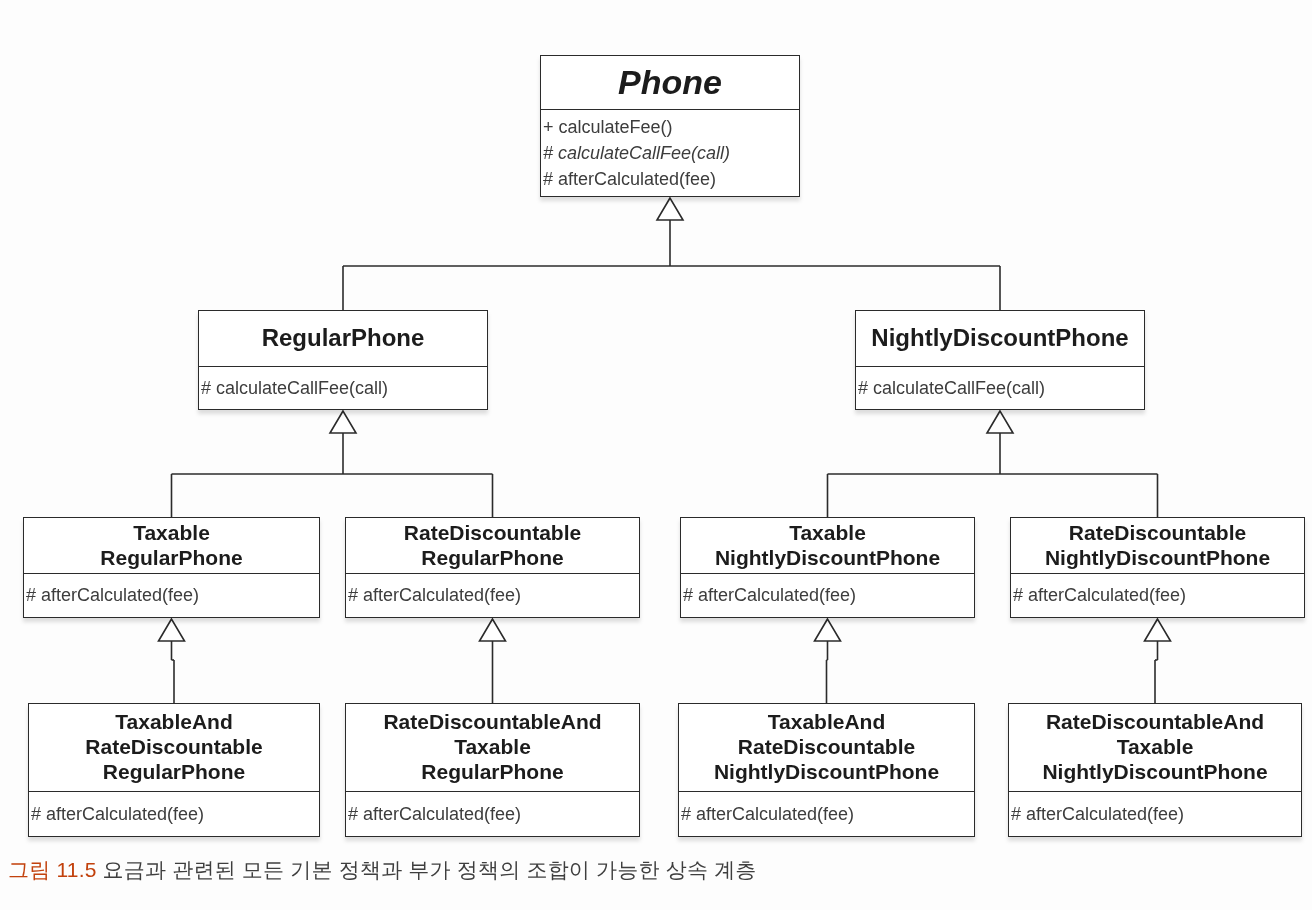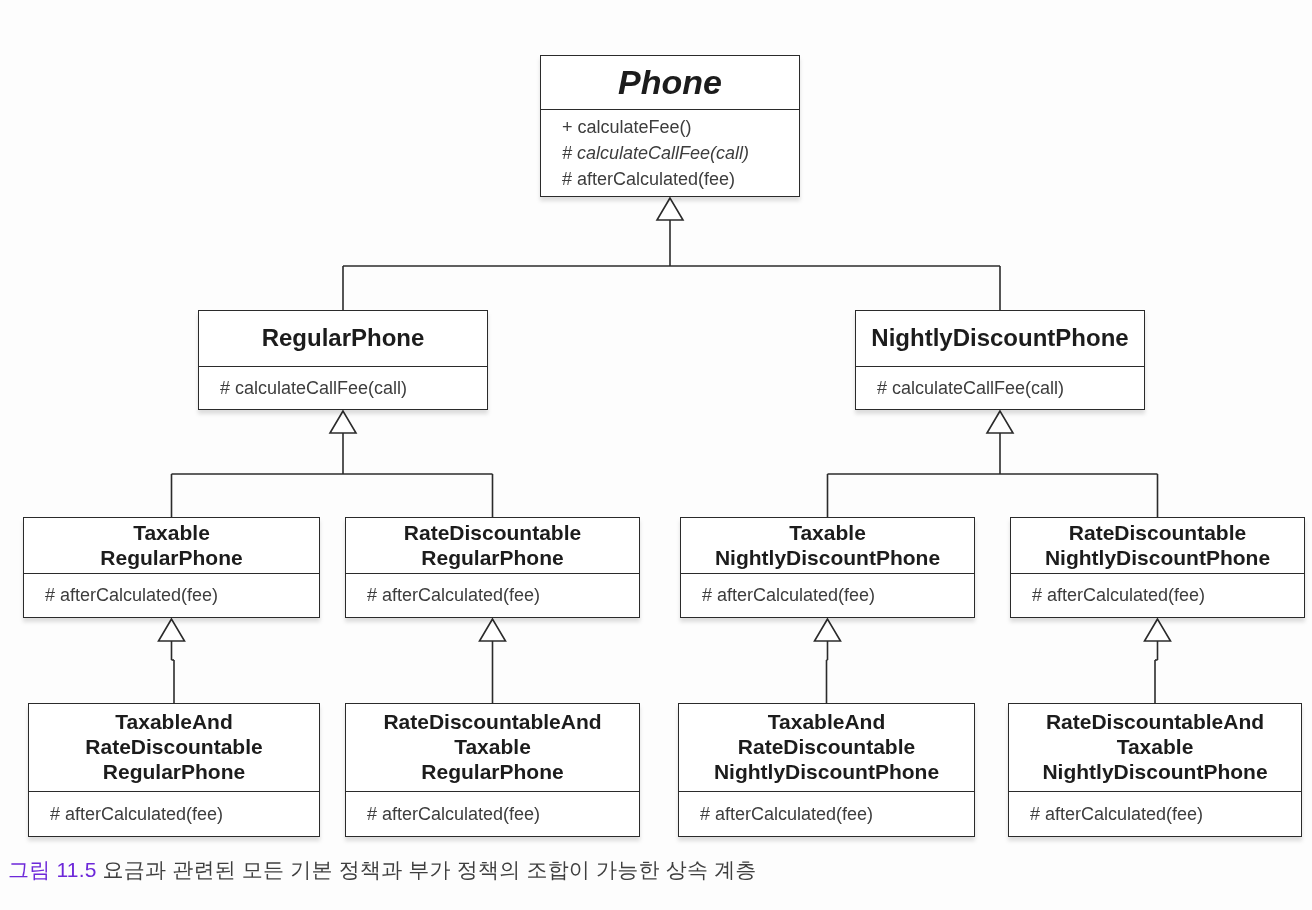--- a/index.html
+++ b/index.html
@@ -17,21 +17,21 @@
   }
   .class-title{
     flex:0 0 auto;display:flex;flex-direction:column;
     align-items:center;justify-content:center;
     font-weight:700;color:#1c1c1c;text-align:center;line-height:1.18;
   }
   .class-title.abstract{font-style:italic;}
   .class-methods{
     flex:1 1 auto;border-top:1.6px solid #2b2b2b;
     display:flex;flex-direction:column;justify-content:center;
-    padding-left:21px;color:#3d3d3d;
+    padding-left:2px;color:#3d3d3d;
   }
   .method-line{line-height:1.45;}
   .method-line.italic{font-style:italic;}
   .caption{
     position:absolute;left:8px;top:856px;font-size:21px;color:#3e3e3e;
     letter-spacing:0.2px;white-space:nowrap;
   }
   .caption .label{font-weight:400;}
 </style>
 </head>
@@ -168,15 +168,15 @@
           <div>RateDiscountableAnd</div>
           <div>Taxable</div>
           <div>NightlyDiscountPhone</div>
         </div>
         <div class="class-methods" style="font-size: 18px;">
           <div class="method-line"># afterCalculated(fee)</div>
         </div>
       </div>
     </div>
   <div class="caption">
-    <span class="label" id="caption-label" style="color: #6d28d9;">그림 11.5</span><span> 요금과 관련된 모든 기본 정책과 부가 정책의 조합이 가능한 상속 계층</span>
+    <span class="label" id="caption-label" style="color: #c2410c;">그림 11.5</span><span> 요금과 관련된 모든 기본 정책과 부가 정책의 조합이 가능한 상속 계층</span>
   </div>
 </div>
 
 </body></html>

